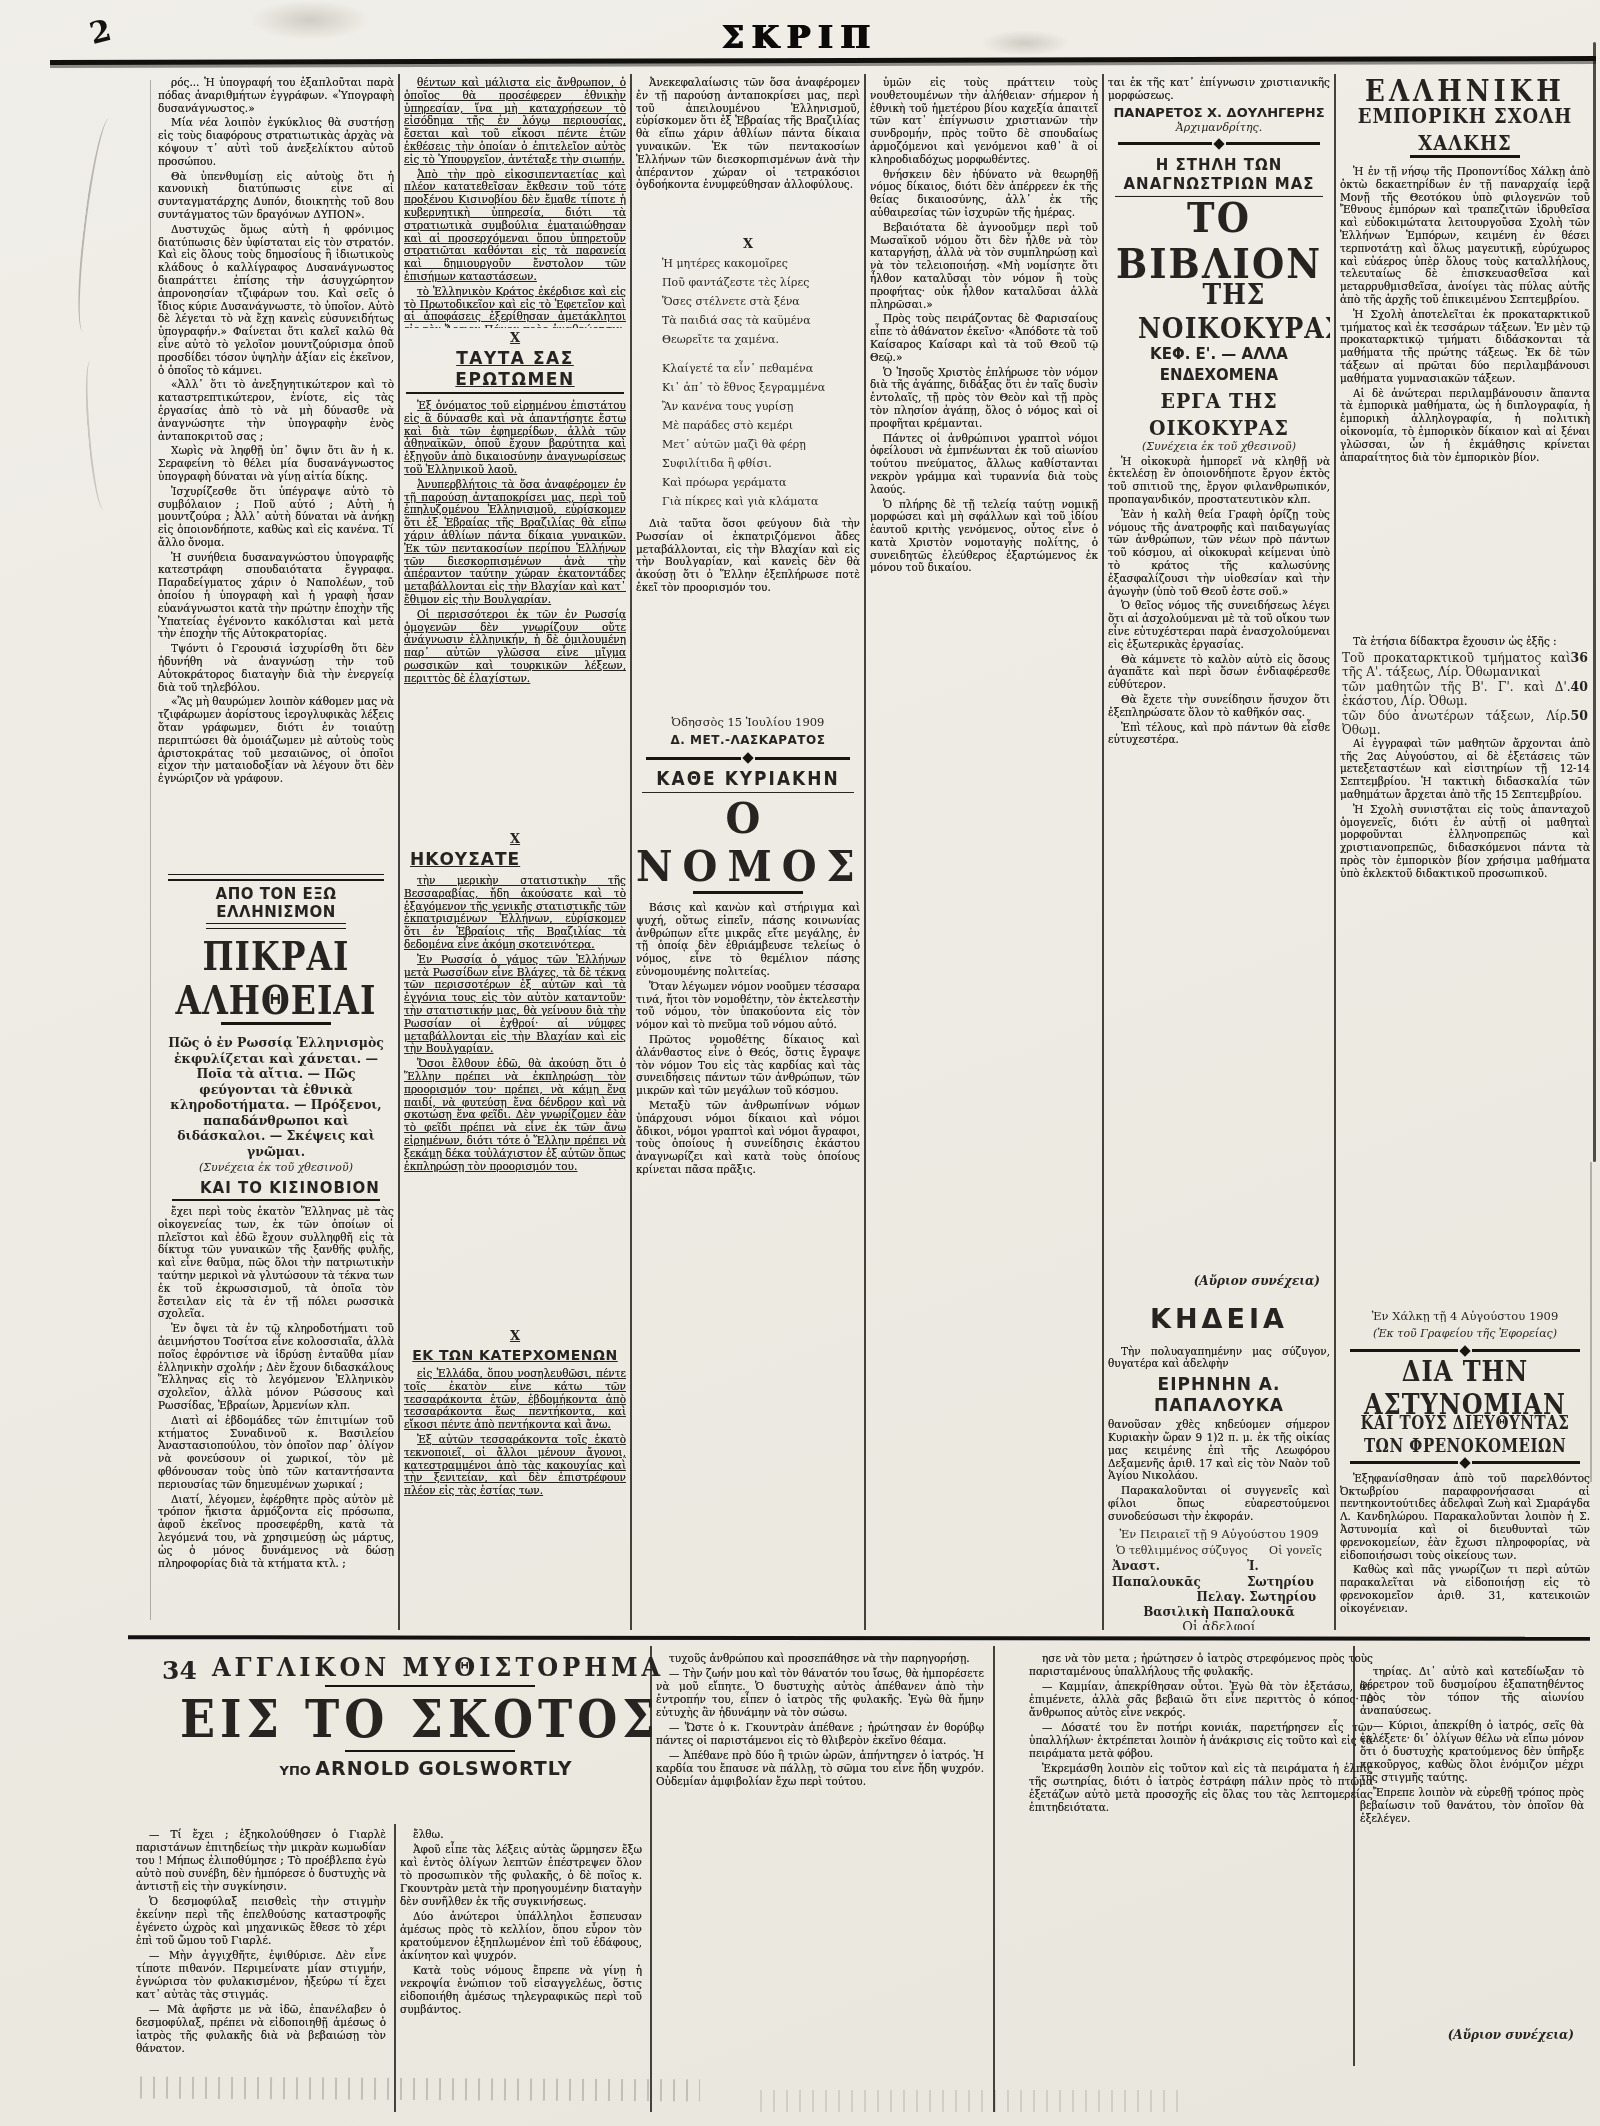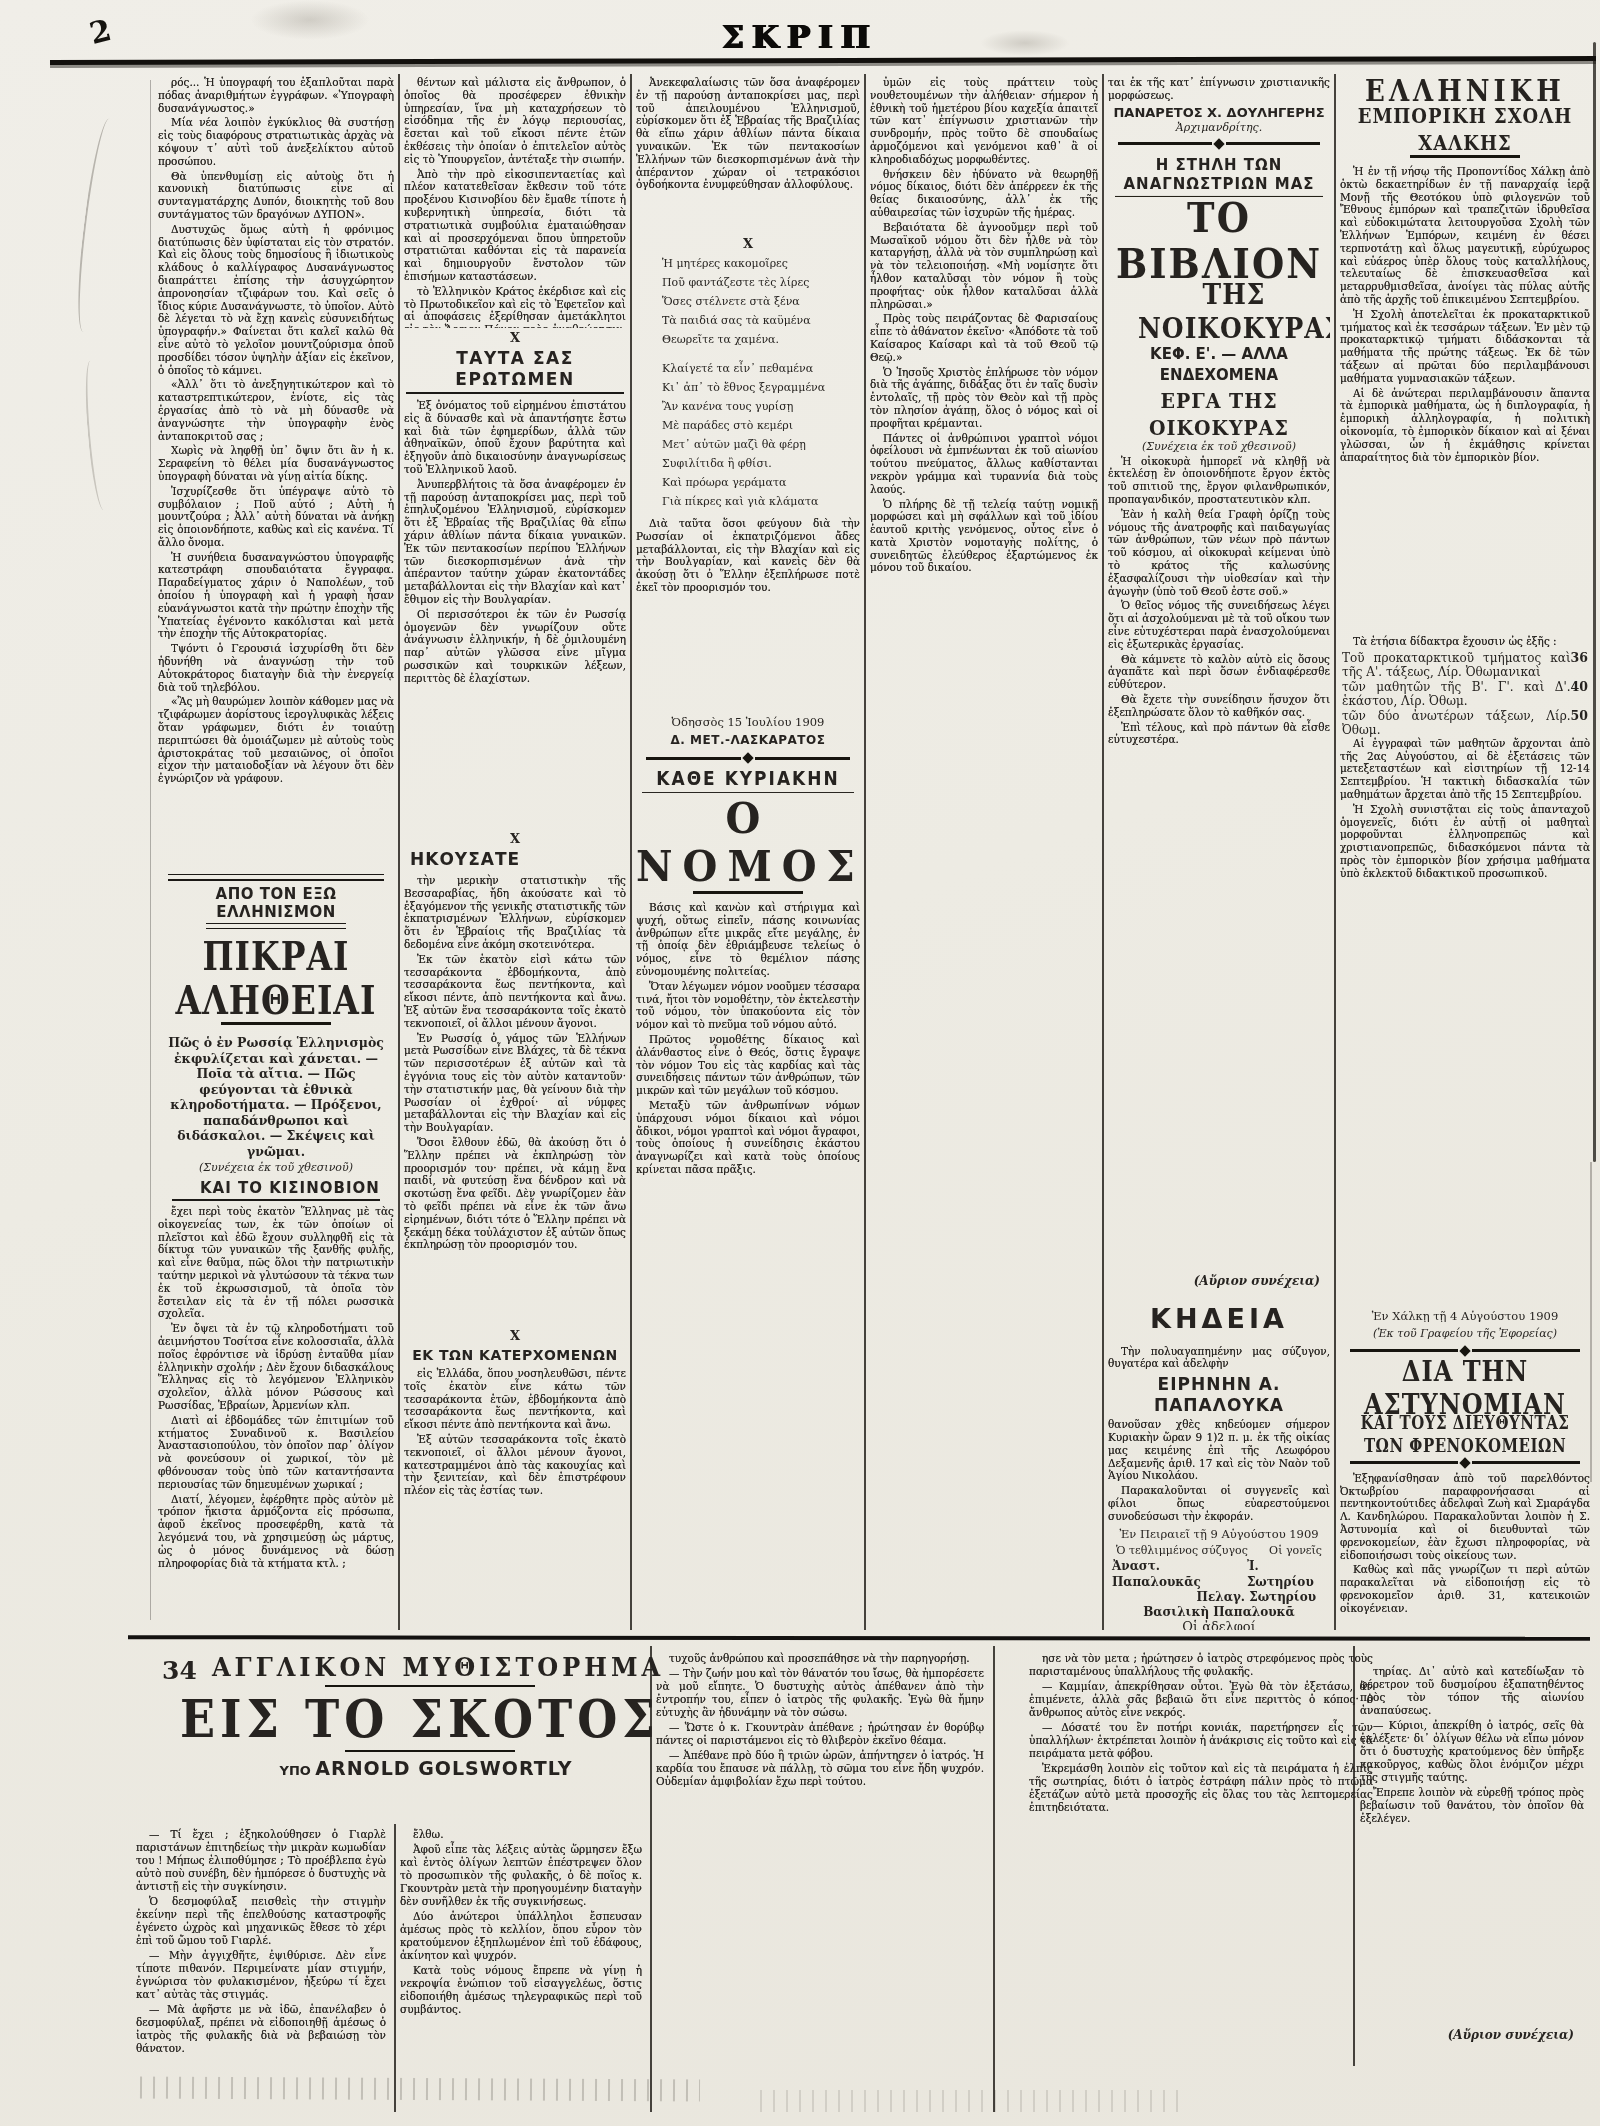--- a/index.html
+++ b/index.html
@@ -9,21 +9,21 @@
   
   .pageno{position:absolute;left:90px;top:14px;font:700 30px "DejaVu Serif",serif;transform:rotate(-14deg);color:#15130f;}
   .masthead{position:absolute;left:0;top:18px;width:1600px;text-align:center;
     font:900 31px "DejaVu Serif",serif;letter-spacing:8px;color:#0c0b09;
     text-shadow:1px 0 #0c0b09,-1px 0 #0c0b09;transform:scaleY(1.05);}
   .toprule{position:absolute;left:50px;top:58px;width:1546px;height:5px;background:#12100d;
     box-shadow:0 3px 0 rgba(20,18,14,.45);transform:rotate(-.15deg);}
   
   .col{position:absolute;top:76px;height:1554px;display:flex;flex-direction:column;overflow:hidden;
     font-size:10.5px;line-height:12.8px;text-align:justify;}
-  #c1{left:158px;width:236px;} #c2{left:404px;width:222px;} #c3{left:636px;width:224px;}
+  #c1{left:158px;width:236px;} #c2{left:404px;width:222px;text-decoration:underline;} #c3{left:636px;width:224px;}
   #c4{left:870px;width:228px;} #c5{left:1108px;width:222px;} #c6{left:1340px;width:250px;}
   .vr{position:absolute;top:74px;height:1556px;width:1.5px;background:rgba(28,24,19,.8);}
   .vr-faint{position:absolute;top:80px;height:1540px;width:1px;left:150px;background:rgba(28,24,19,.3);}
   .fill{overflow:hidden;flex:0 0 auto;}
   .grow{flex:1 1 0;overflow:hidden;}
   .para{margin:0 0 2px;text-indent:13px;text-shadow:0 0 .6px rgba(45,40,33,.75);}
   
   .sq{height:4px;border-top:1px solid #1b1815;border-bottom:2px solid #1b1815;margin:6px 10px 4px;}
   .hr-short{width:110px;height:3px;background:#17150f;margin:3px auto 7px;}
   .hr-thick{height:4px;background:#141210;margin:5px 2px;}
@@ -161,21 +161,20 @@
     <div class="h-tauta">ΤΑΥΤΑ ΣΑΣ ΕΡΩΤΩΜΕΝ</div>
     <div class="fill" style="height:430px">
         <p class="para">Ἐξ ὀνόματος τοῦ εἰρημένου ἐπιστάτου εἰς ἃ δύνασθε καὶ νὰ ἀπαντήσητε ἔστω καὶ διὰ τῶν ἐφημερίδων, ἀλλὰ τῶν ἀθηναϊκῶν, ὁποῦ ἔχουν βαρύτητα καὶ ἐξηγοῦν ἀπὸ δικαιοσύνην ἀναγνωρίσεως τοῦ Ἑλληνικοῦ λαοῦ.</p>
         <p class="para">Ἀνυπερβλήτοις τὰ ὅσα ἀναφέρομεν ἐν τῇ παρούσῃ ἀνταποκρίσει μας, περὶ τοῦ ἐπηλυζομένου Ἑλληνισμοῦ, εὑρίσκομεν ὅτι ἐξ Ἑβραίας τῆς Βραζιλίας θὰ εἴπω χάριν ἀθλίων πάντα δίκαια γυναικῶν. Ἐκ τῶν πεντακοσίων περίπου Ἑλλήνων τῶν διεσκορπισμένων ἀνὰ τὴν ἀπέραντον ταύτην χώραν ἑκατοντάδες μεταβάλλονται εἰς τὴν Βλαχίαν καὶ κατ᾽ ἔθιμον εἰς τὴν Βουλγαρίαν.</p>
         <p class="para">Οἱ περισσότεροι ἐκ τῶν ἐν Ρωσσίᾳ ὁμογενῶν δὲν γνωρίζουν οὔτε ἀνάγνωσιν ἑλληνικήν, ἡ δὲ ὁμιλουμένη παρ᾽ αὐτῶν γλῶσσα εἶνε μῖγμα ρωσσικῶν καὶ τουρκικῶν λέξεων, περιττὸς δὲ ἐλαχίστων.</p>
       </div>
     <div class="xsep">Χ</div>
     <div class="h-ikousate">ΗΚΟΥΣΑΤΕ</div>
     <div class="fill" style="height:452px">
         <p class="para">τὴν μερικὴν στατιστικὴν τῆς Βεσσαραβίας, ἤδη ἀκούσατε καὶ τὸ ἐξαγόμενον τῆς γενικῆς στατιστικῆς τῶν ἐκπατρισμένων Ἑλλήνων, εὑρίσκομεν ὅτι ἐν Ἑβραίοις τῆς Βραζιλίας τὰ δεδομένα εἶνε ἀκόμη σκοτεινότερα.</p>
-        <p class="para">Ἐκ τῶν ἑκατὸν εἰσὶ κάτω τῶν τεσσαράκοντα ἑβδομήκοντα, ἀπὸ τεσσαράκοντα ἕως πεντήκοντα, καὶ εἴκοσι πέντε, ἀπὸ πεντήκοντα καὶ ἄνω. Ἐξ αὐτῶν ἕνα τεσσαράκοντα τοῖς ἑκατὸ τεκνοποιεῖ, οἱ ἄλλοι μένουν ἄγονοι.</p>
         <p class="para">Ἐν Ρωσσίᾳ ὁ γάμος τῶν Ἑλλήνων μετὰ Ρωσσίδων εἶνε Βλάχες, τὰ δὲ τέκνα τῶν περισσοτέρων ἐξ αὐτῶν καὶ τὰ ἐγγόνια τους εἰς τὸν αὐτὸν καταντοῦν· τὴν στατιστικήν μας, θὰ γείνουν διὰ τὴν Ρωσσίαν οἱ ἐχθροί· αἱ νύμφες μεταβάλλονται εἰς τὴν Βλαχίαν καὶ εἰς τὴν Βουλγαρίαν.</p>
         <p class="para">Ὅσοι ἔλθουν ἐδῶ, θὰ ἀκούσῃ ὅτι ὁ Ἕλλην πρέπει νὰ ἐκπληρώσῃ τὸν προορισμόν του· πρέπει, νὰ κάμῃ ἕνα παιδί, νὰ φυτεύσῃ ἕνα δένδρον καὶ νὰ σκοτώσῃ ἕνα φεῖδι. Δὲν γνωρίζομεν ἐὰν τὸ φεῖδι πρέπει νὰ εἶνε ἐκ τῶν ἄνω εἰρημένων, διότι τότε ὁ Ἕλλην πρέπει νὰ ξεκάμῃ δέκα τοὐλάχιστον ἐξ αὐτῶν ὅπως ἐκπληρώσῃ τὸν προορισμόν του.</p>
       </div>
     <div class="xsep">Χ</div>
     <div class="h-ek">ΕΚ ΤΩΝ ΚΑΤΕΡΧΟΜΕΝΩΝ</div>
     <div class="fill grow">
         <p class="para">εἰς Ἑλλάδα, ὅπου νοσηλευθῶσι, πέντε τοῖς ἑκατὸν εἶνε κάτω τῶν τεσσαράκοντα ἐτῶν, ἑβδομήκοντα ἀπὸ τεσσαράκοντα ἕως πεντήκοντα, καὶ εἴκοσι πέντε ἀπὸ πεντήκοντα καὶ ἄνω.</p>
         <p class="para">Ἐξ αὐτῶν τεσσαράκοντα τοῖς ἑκατὸ τεκνοποιεῖ, οἱ ἄλλοι μένουν ἄγονοι, κατεστραμμένοι ἀπὸ τὰς κακουχίας καὶ τὴν ξενιτείαν, καὶ δὲν ἐπιστρέφουν πλέον εἰς τὰς ἑστίας των.</p>
       </div>
   </div>

